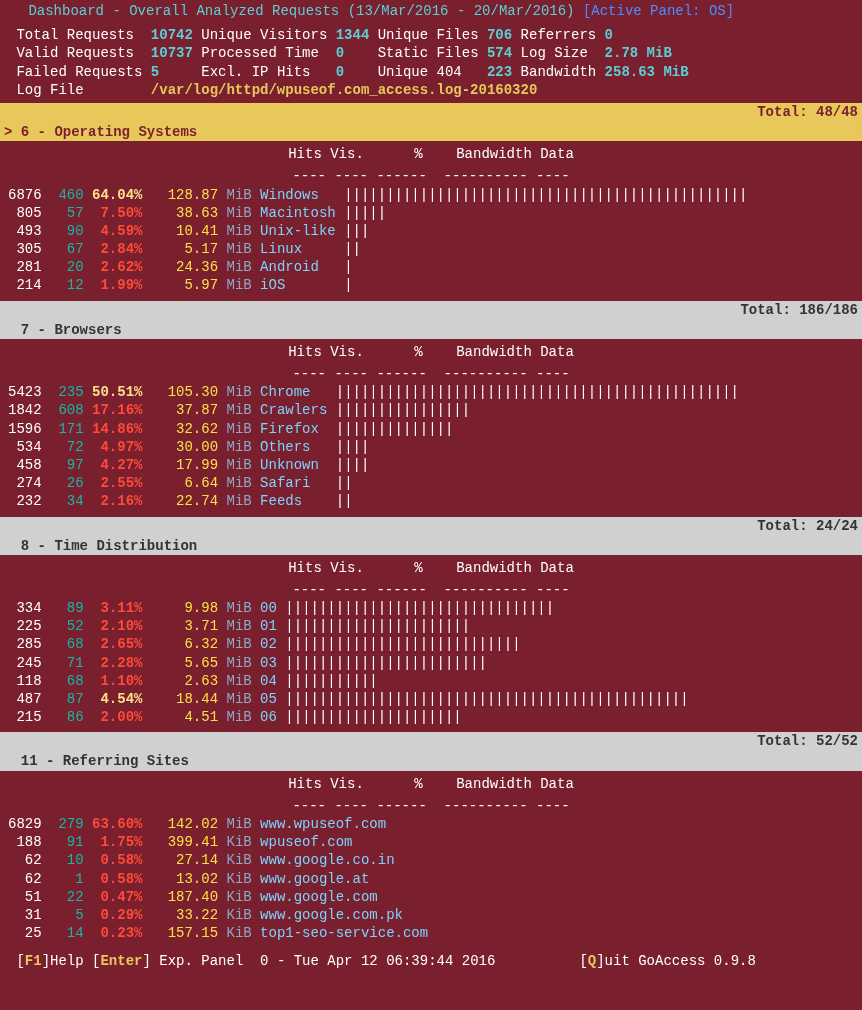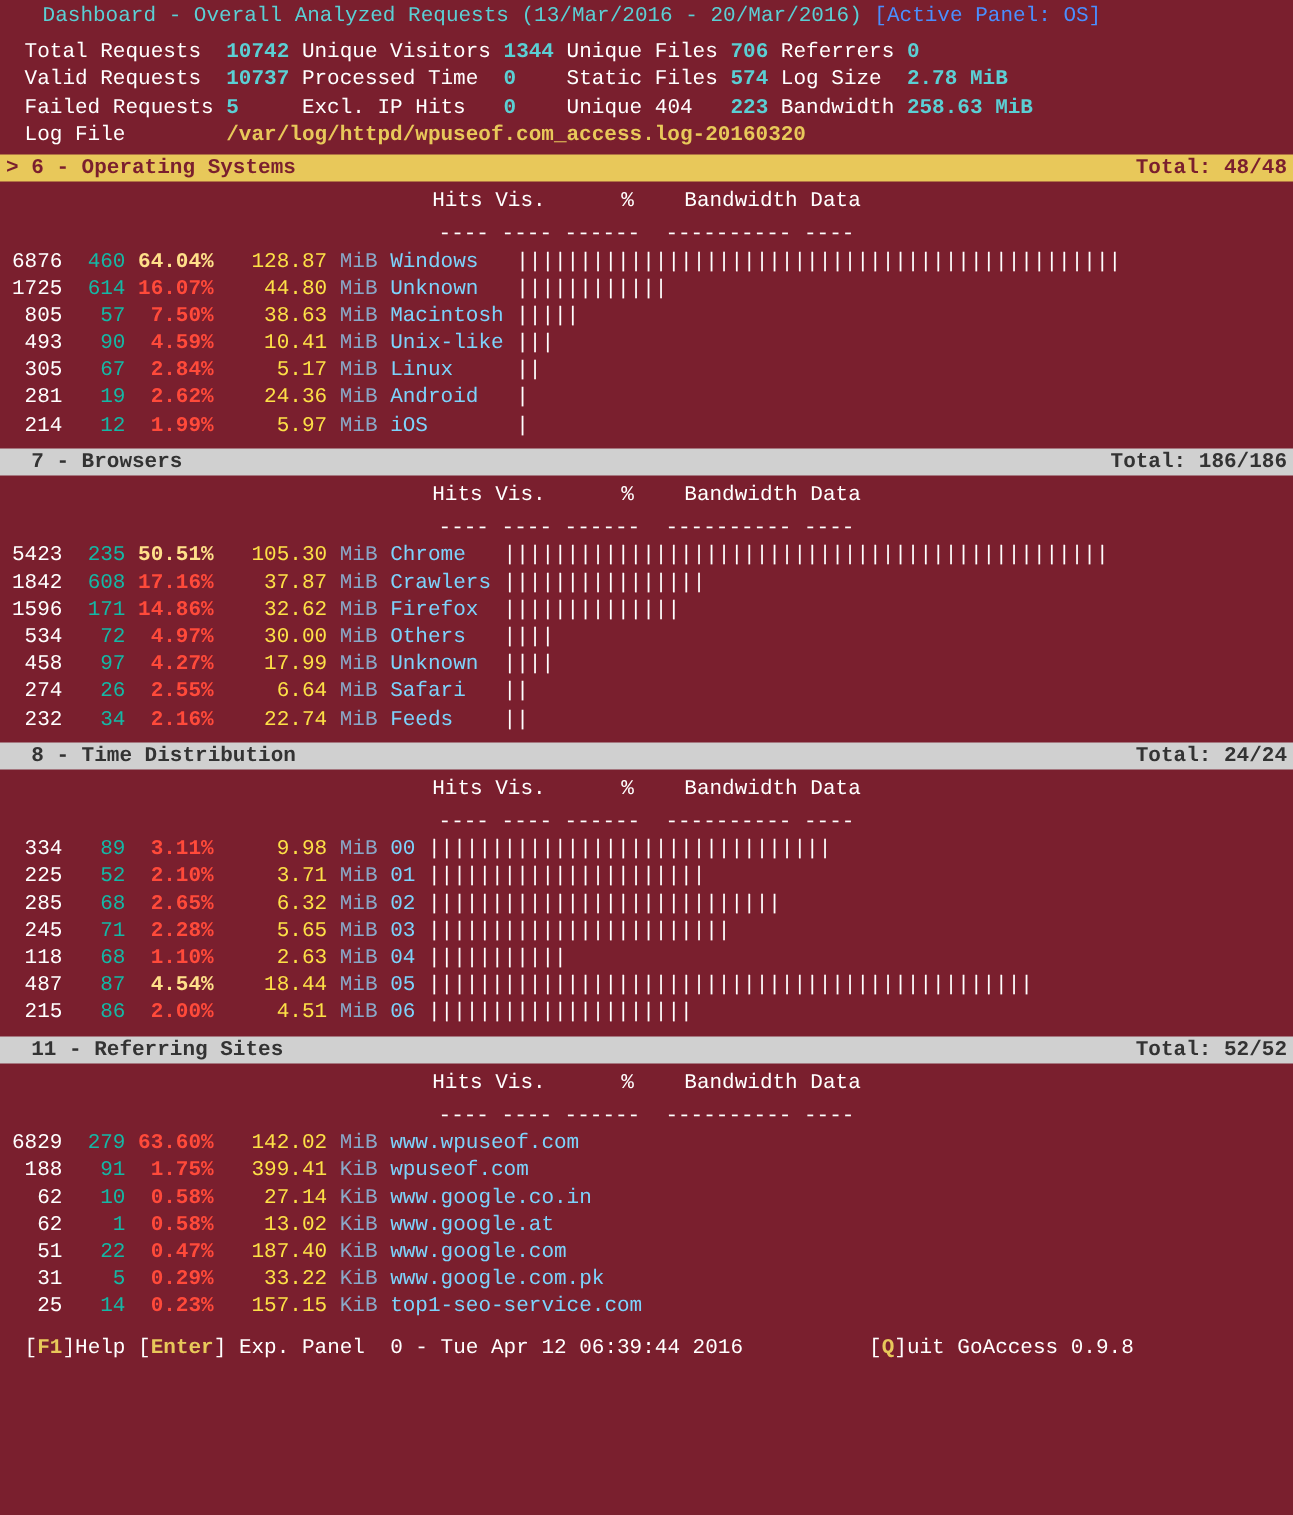--- a/index.html
+++ b/index.html
@@ -25,21 +25,21 @@
   .stat-val-yellow { color: #e8c85a; font-weight: bold; }
   .panel-hdr {
     background: #e8c85a;
     color: #7a1f2e;
     padding: 0 4px;
     font-weight: bold;
     display: flex;
   }
   .panel-hdr.sel { background: #e8c85a; }
   .panel-hdr.unsel { background: #d0d0d0; color: #333; }
-  .panel-title { flex: 1; }
+  .panel-title { flex: 1; margin-top: 20px; }
   .panel-total { }
   .col-hdr { color: #fff; padding: 4px 8px 0; text-align: center; }
   .rows { padding: 0 8px 6px; }
   .hits { color: #fff; }
   .vis  { color: #14b8a6; }
   .pct  { color: #ff4a3a; font-weight: bold; }
   .pct-top { color: #ffe08a; font-weight: bold; }
   .bw   { color: #fde047; }
   .mib  { color: #8aa8c8; }
   .data { color: #7dd3fc; }
@@ -59,25 +59,24 @@
   <div class="line"> <span class="stat-label">Valid Requests</span>  <span class="stat-val-cyan">10737</span> <span class="stat-label">Processed Time</span>  <span class="stat-val-cyan">0</span>    <span class="stat-label">Static Files</span> <span class="stat-val-cyan">574</span> <span class="stat-label">Log Size</span>  <span class="stat-val-cyan">2.78 MiB</span></div>
   <div class="line"> <span class="stat-label">Failed Requests</span> <span class="stat-val-cyan">5</span>     <span class="stat-label">Excl. IP Hits</span>   <span class="stat-val-cyan">0</span>    <span class="stat-label">Unique 404</span>   <span class="stat-val-cyan">223</span> <span class="stat-label">Bandwidth</span> <span class="stat-val-cyan">258.63 MiB</span></div>
   <div class="line"> <span class="stat-label">Log File</span>        <span class="stat-val-yellow">/var/log/httpd/wpuseof.com_access.log-20160320</span></div>
 </div>
 
 <div class="panel-hdr sel line"><span class="panel-title">&gt; 6 - Operating Systems</span><span class="panel-total">Total: 48/48</span></div>
 <div class="col-hdr line"><span>Hits Vis.      %    Bandwidth Data</span></div>
 <div class="col-hdr line"><span>---- ---- ------  ---------- ----</span></div>
 <div class="rows" id="rows-os">
     <div class="line"><span class="hits">6876</span> <span class="vis"> 460</span> <span class="pct-top">64.04%</span>  <span class="bw"> 128.87</span> <span class="mib">MiB</span> <span class="data">Windows  </span> <span class="bar">||||||||||||||||||||||||||||||||||||||||||||||||</span></div>
-    <div class="line"><span class="hits">1725</span> <span class="vis"> 614</span> <span class="pct">16.07%</span>  <span class="bw">  44.80</span> <span class="mib">MiB</span> <span class="data">Unknown  </span> <span class="bar">||||||||||||</span></div>
     <div class="line"><span class="hits"> 805</span> <span class="vis">  57</span> <span class="pct"> 7.50%</span>  <span class="bw">  38.63</span> <span class="mib">MiB</span> <span class="data">Macintosh</span> <span class="bar">|||||</span></div>
     <div class="line"><span class="hits"> 493</span> <span class="vis">  90</span> <span class="pct"> 4.59%</span>  <span class="bw">  10.41</span> <span class="mib">MiB</span> <span class="data">Unix-like</span> <span class="bar">|||</span></div>
     <div class="line"><span class="hits"> 305</span> <span class="vis">  67</span> <span class="pct"> 2.84%</span>  <span class="bw">   5.17</span> <span class="mib">MiB</span> <span class="data">Linux    </span> <span class="bar">||</span></div>
-    <div class="line"><span class="hits"> 281</span> <span class="vis">  19</span> <span class="pct"> 2.62%</span>  <span class="bw">  24.36</span> <span class="mib">MiB</span> <span class="data">Android  </span> <span class="bar">|</span></div>
+    <div class="line"><span class="hits"> 281</span> <span class="vis">  20</span> <span class="pct"> 2.62%</span>  <span class="bw">  24.36</span> <span class="mib">MiB</span> <span class="data">Android  </span> <span class="bar">|</span></div>
     <div class="line"><span class="hits"> 214</span> <span class="vis">  12</span> <span class="pct"> 1.99%</span>  <span class="bw">   5.97</span> <span class="mib">MiB</span> <span class="data">iOS      </span> <span class="bar">|</span></div>
   </div>
 
 <div class="panel-hdr unsel line"><span class="panel-title">  7 - Browsers</span><span class="panel-total">Total: 186/186</span></div>
 <div class="col-hdr line"><span>Hits Vis.      %    Bandwidth Data</span></div>
 <div class="col-hdr line"><span>---- ---- ------  ---------- ----</span></div>
 <div class="rows" id="rows-browsers">
     <div class="line"><span class="hits">5423</span> <span class="vis"> 235</span> <span class="pct-top">50.51%</span>  <span class="bw"> 105.30</span> <span class="mib">MiB</span> <span class="data">Chrome  </span> <span class="bar">||||||||||||||||||||||||||||||||||||||||||||||||</span></div>
     <div class="line"><span class="hits">1842</span> <span class="vis"> 608</span> <span class="pct">17.16%</span>  <span class="bw">  37.87</span> <span class="mib">MiB</span> <span class="data">Crawlers</span> <span class="bar">||||||||||||||||</span></div>
     <div class="line"><span class="hits">1596</span> <span class="vis"> 171</span> <span class="pct">14.86%</span>  <span class="bw">  32.62</span> <span class="mib">MiB</span> <span class="data">Firefox </span> <span class="bar">||||||||||||||</span></div>

